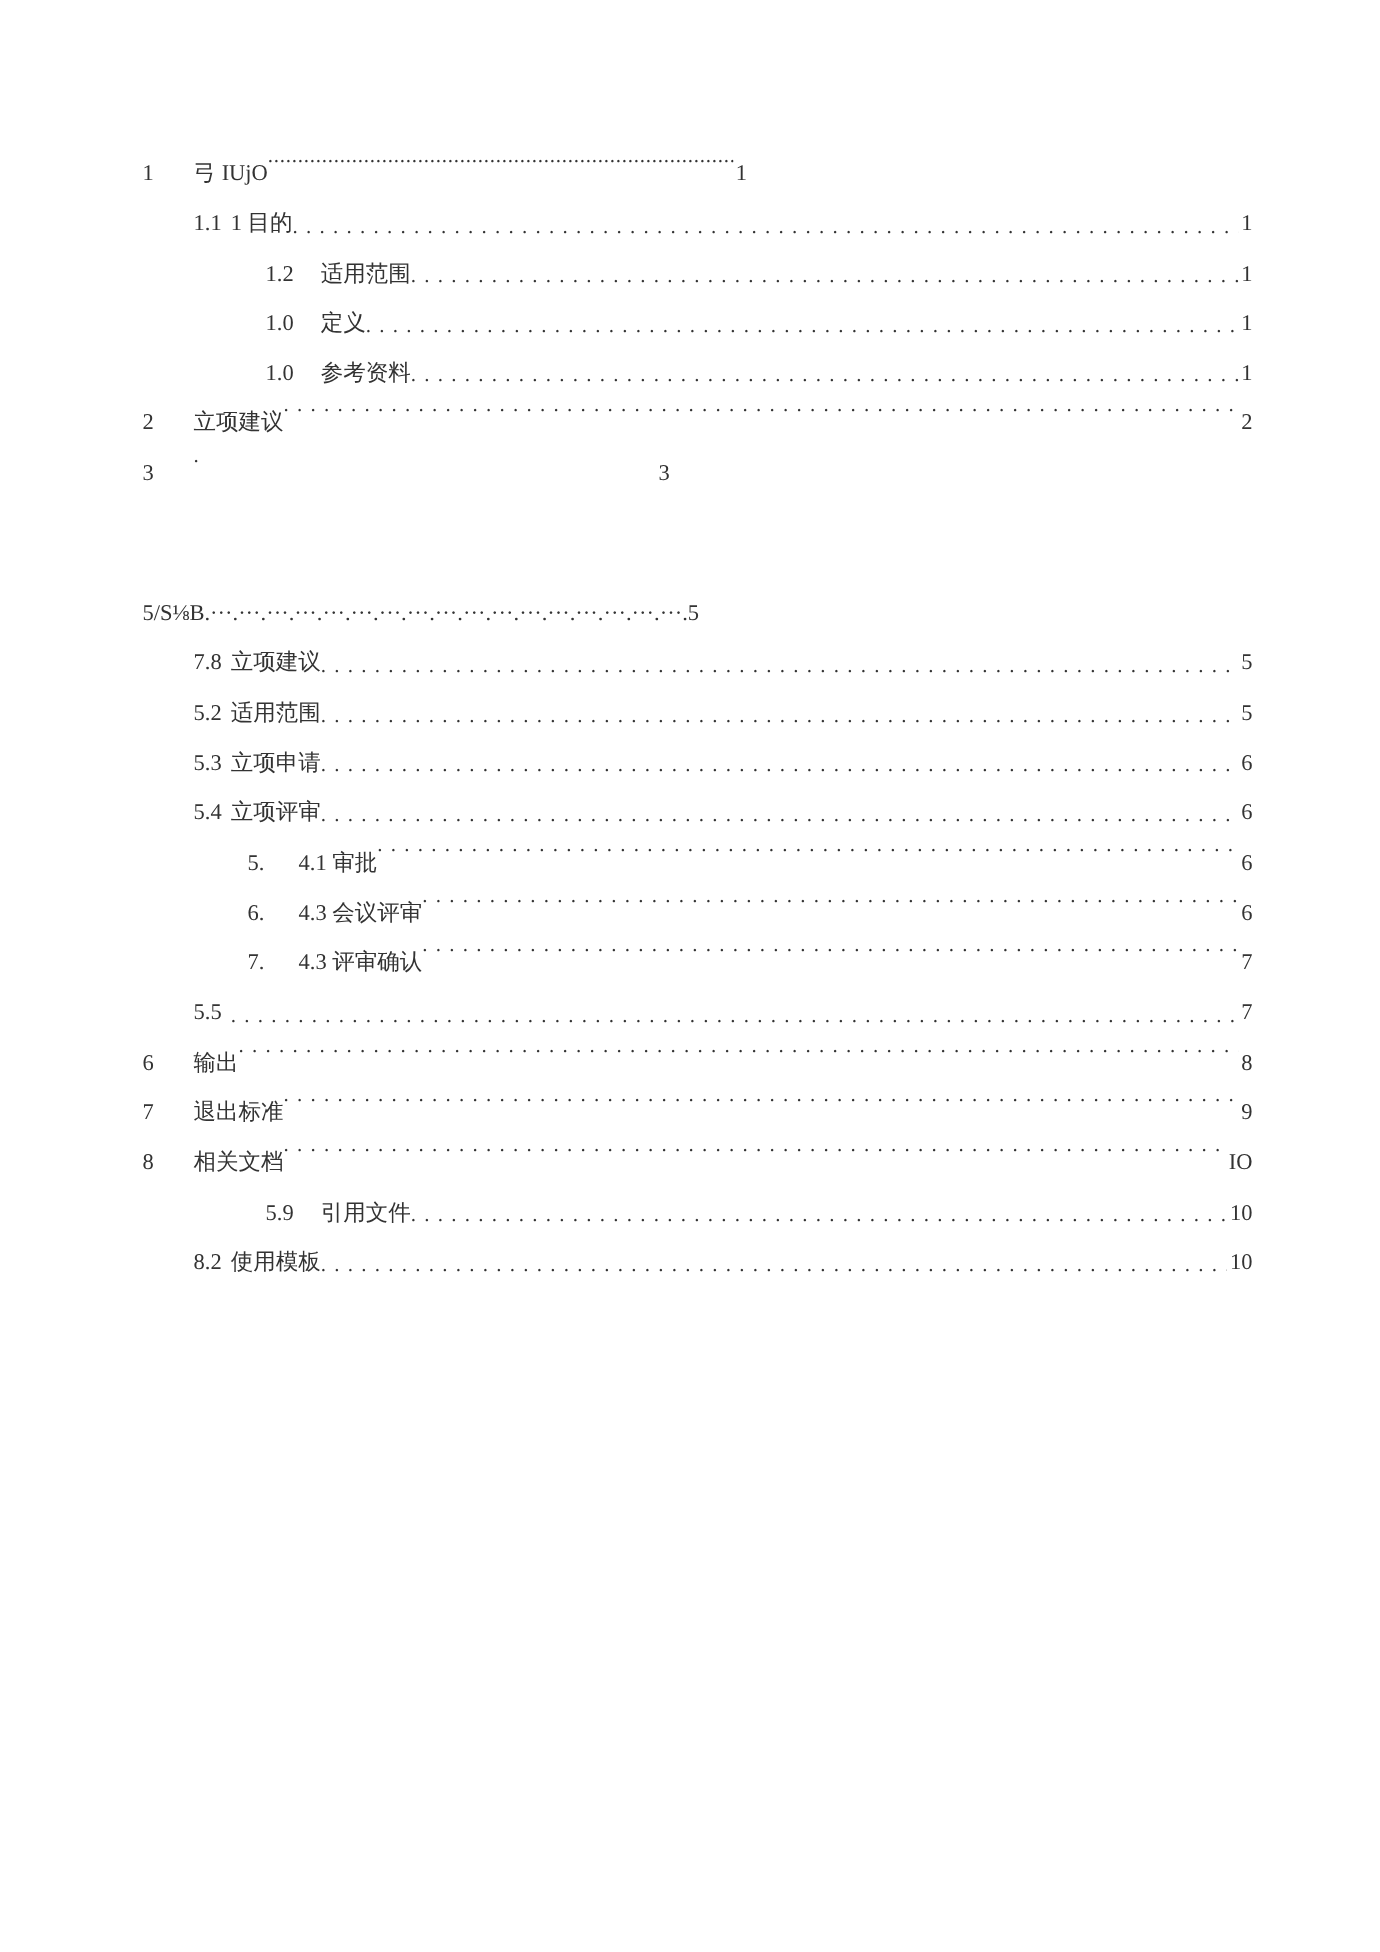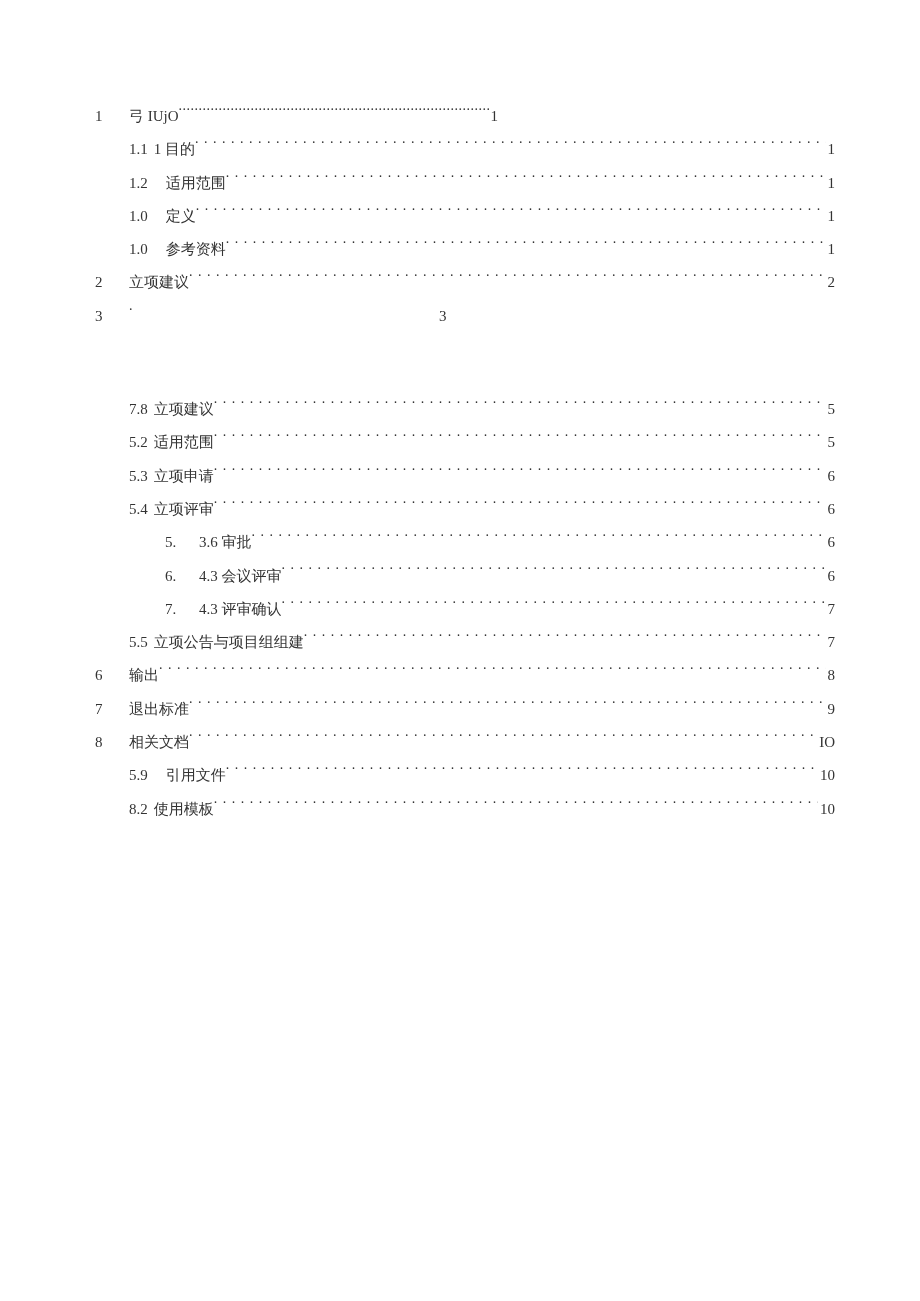--- a/index.html
+++ b/index.html
@@ -24,30 +24,30 @@
   .toc-row.separator {
     line-height: 4.5;
     height: 60px;
   }
   .num-col {
     display: inline-block;
     width: 34px;
     flex: 0 0 auto;
   }
   .indent-0 { padding-left: 0; }
-  .indent-1 { padding-left: 34px; }
+  .indent-1 { padding-left: 34px; align-items: flex-end; }
   .indent-2 { padding-left: 70px; }
   .label {
     flex: 0 0 auto;
   }
   .sub-num {
     display: inline-block;
     margin-right: 6px;
   }
-  .sub-num.wide { margin-right: 18px; }
+  .sub-num.wide { margin-right: 18px; margin-left: 48px; }
   .sub-num.ol { width: 28px; }
   .leader {
     flex: 1 1 auto;
     overflow: hidden;
     position: relative;
     height: 1em;
   }
   .leader::after {
     content: ". . . . . . . . . . . . . . . . . . . . . . . . . . . . . . . . . . . . . . . . . . . . . . . . . . . . . . . . . . . . . . . . . . . . . . . . . . . . . . . . . . . . . . . . . . . . . . . . . . . . . . . . . . . . . . . . . . . . . . . . . . . . . . . . . . . . . . . . . . . . . . . . . . . . . . . . . . . . . . . . . . . . . . . . . . . . . . . . . . . . . . . . . . . . . . . . . . . . . . . . .";
     position: absolute;
@@ -119,20 +119,23 @@
         <span class="leader"></span>
         <span class="page-col">2</span>
       </div>
       <div class="toc-row indent-0">
         <span class="num-col">3</span>
         <span class="label"></span>
         <span class="leader stars short2"></span>
         <span>3</span>
       </div>
       <div class="toc-row separator"></div>
+      <div class="toc-row indent-0">
+        <span class="label">5/S⅛B.···.···.···.···.···.···.···.···.···.···.···.···.···.···.···.···.···.5</span>
+      </div>
       <div class="toc-row indent-1">
         <span class="sub-num">7.8</span>
         <span class="label">立项建议</span>
         <span class="leader"></span>
         <span class="page-col">5</span>
       </div>
       <div class="toc-row indent-1">
         <span class="sub-num">5.2</span>
         <span class="label">适用范围</span>
         <span class="leader"></span>
@@ -145,39 +148,38 @@
         <span class="page-col">6</span>
       </div>
       <div class="toc-row indent-1">
         <span class="sub-num">5.4</span>
         <span class="label">立项评审</span>
         <span class="leader"></span>
         <span class="page-col">6</span>
       </div>
       <div class="toc-row indent-2">
         <span class="sub-num ol">5.</span>
-        <span class="label">3.6 审批</span>
+        <span class="label">4.1 审批</span>
         <span class="leader"></span>
         <span class="page-col">6</span>
       </div>
       <div class="toc-row indent-2">
         <span class="sub-num ol">6.</span>
         <span class="label">4.3 会议评审</span>
         <span class="leader"></span>
         <span class="page-col">6</span>
       </div>
       <div class="toc-row indent-2">
         <span class="sub-num ol">7.</span>
         <span class="label">4.3 评审确认</span>
         <span class="leader"></span>
         <span class="page-col">7</span>
       </div>
       <div class="toc-row indent-1">
         <span class="sub-num">5.5</span>
-        <span class="label">立项公告与项目组组建</span>
         <span class="leader"></span>
         <span class="page-col">7</span>
       </div>
       <div class="toc-row indent-0">
         <span class="num-col">6</span>
         <span class="label">输出</span>
         <span class="leader"></span>
         <span class="page-col">8</span>
       </div>
       <div class="toc-row indent-0">

